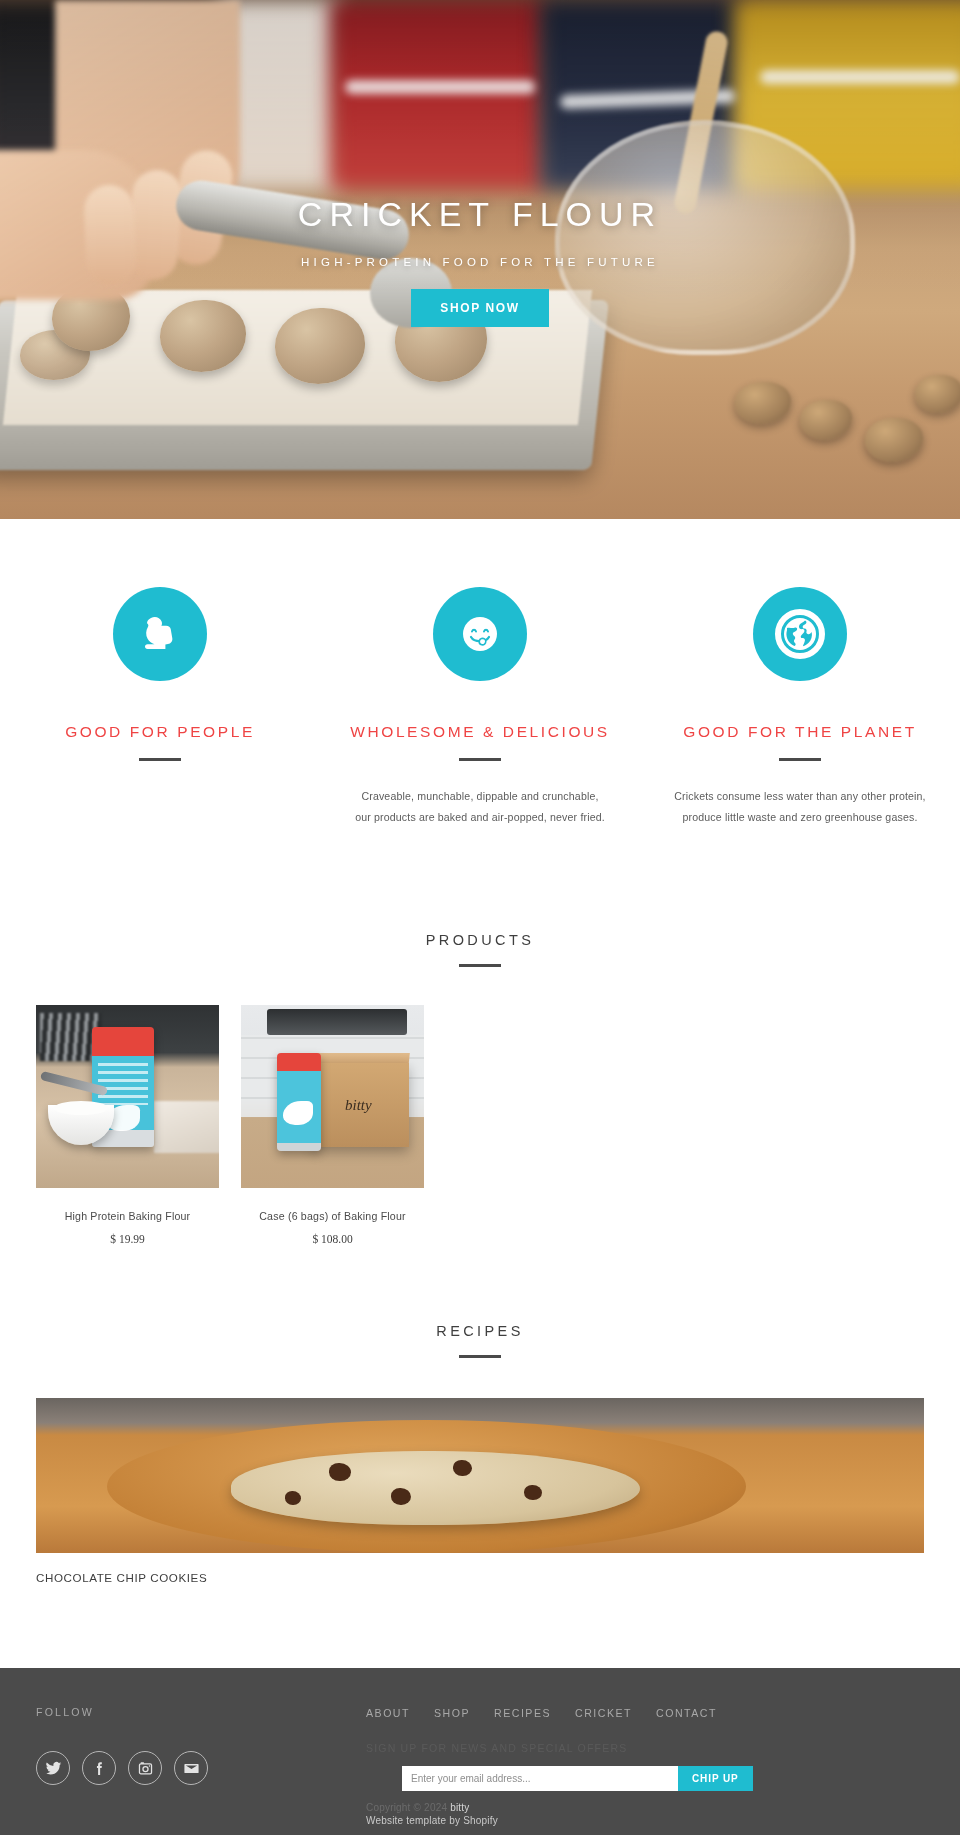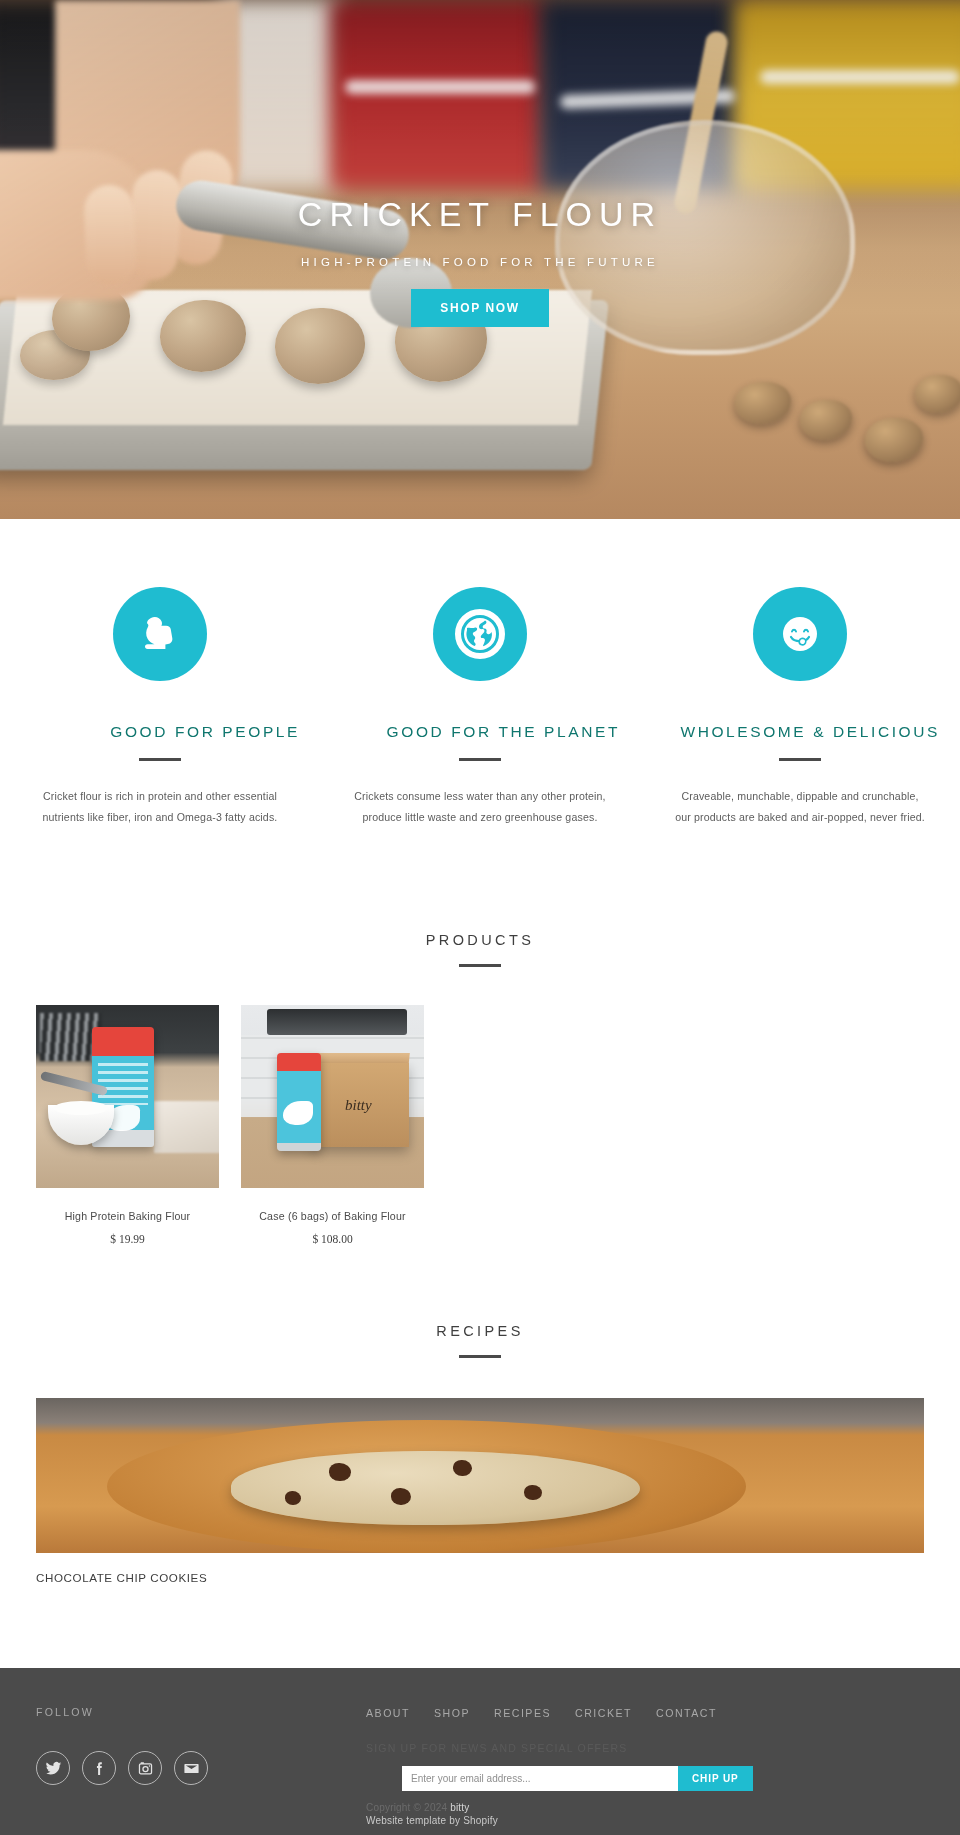--- a/index.html
+++ b/index.html
@@ -166,22 +166,21 @@
   }
   .feature { flex:1; text-align:center; padding:0 20px; }
   .feat-icon {
     width:94px; height:94px; border-radius:50%;
     background:#1fbcd0;
     margin:0 auto 42px;
     display:flex; align-items:center; justify-content:center;
   }
   .feat-title {
     font-size:15.5px; font-weight:400; letter-spacing:2.6px;
-    color:#0f766e;
-    text-align:right;
+    color:#ef4444;
   }
   .feat-rule {
     width:42px; height:3px; background:#4a4a4a;
     margin:17px auto 25px;
   }
   .feat-text {
     font-size:10.6px; line-height:2.0; color:#5c5c5c;
     max-width:256px; margin:0 auto; letter-spacing:.15px;
   }
 
@@ -383,50 +382,49 @@
   <section class="features">
 
     <div class="feature">
       <div class="feat-icon">
         <svg width="52" height="52" viewBox="0 0 52 52" aria-hidden="true">
           <path fill="#ffffff" d="M17 10c4.5-2.5 9 0 10.5 3.2.8 1.8.6 3.4-.2 4.6h4.8c2.6 0 4.2 1.3 4.6 3.3l1.6 9.2c.5 2.9-1.4 5.4-4.3 5.8l-2.6.4V41H13.6c-1.7 0-2.6-1-2.6-2.4 0-1.4.9-2.4 2.6-2.4h6.9c-3.2-1.1-5.6-3-6.9-5.4-2-3.7-1.9-8.4.4-12.1.6-1 .4-2-.3-2.7-1.4-1.3-.2-4.2 3.3-6z"></path>
         </svg>
       </div>
       <div class="feat-title">GOOD FOR PEOPLE</div>
       <div class="feat-rule"></div>
-      <p class="feat-text">Cricket flour is rich in protein and other essential nutrients like fiber, iron and Omega-3 fatty acids.</p>
-    </div>
-
-    <div class="feature">
-      <div class="feat-icon">
-        <svg width="54" height="54" viewBox="0 0 54 54" aria-hidden="true">
-          <circle cx="27" cy="27" r="22" fill="none" stroke="#ffffff" stroke-width="6"></circle>
-          <circle cx="27" cy="27" r="16" fill="#ffffff"></circle>
-          <path fill="#1fbcd0" d="M14 21c2.5-1 5 .5 7.5-.3 2-.7 3.2.6 2.4 2.2-.7 1.4-2.6 1.5-3.6 2.6-1.1 1.2-.2 2.6.9 3.4 1.3.9 1.3 2.5.3 3.6-1 1.1-.5 2.6.5 3.4 1.1.9.7 2.6-.6 3.2-3.3-1.3-6-4.1-7.2-7.6-1-2.8-1-5.6-.2-8.2z"></path>
-          <path fill="#1fbcd0" d="M32 13.5c1.4.5 1.9 2 1 3.1-.9 1.1-2.5 1.3-3.2 2.6-.6 1.2.4 2.3 1.7 2.4 1.7.1 2.6 1.5 2 3-.5 1.3.3 2.4 1.6 2.6 1.6.2 2.8-.9 3.6-2.2.8 3.9-.3 8.1-3.3 11.1-1.6 1.6-3.5 2.7-5.5 3.2.5-2 1.7-3.7 2-5.8.2-1.6-.9-2.6-2.4-2.4-1.4.2-2.1-1-1.6-2.2.7-1.7 2.5-2.4 3.3-4 .8-1.6-.4-3-2.1-2.8-1.8.2-3.3-.8-3.1-2.6.2-1.9 1.8-3 3.4-3.9.8-.5 1.6-1.1 2.6-2.1z"></path>
-        </svg>
-      </div>
-      <div class="feat-title">GOOD FOR THE PLANET</div>
-      <div class="feat-rule"></div>
-      <p class="feat-text">Crickets consume less water than any other protein, produce little waste and zero greenhouse gases.</p>
     </div>
 
     <div class="feature">
       <div class="feat-icon">
         <svg width="54" height="54" viewBox="0 0 54 54" aria-hidden="true">
           <circle cx="27" cy="27" r="17" fill="#ffffff"></circle>
           <path d="M19 24.5c.8-2.2 3.2-2.2 4 0" fill="none" stroke="#1fbcd0" stroke-width="2" stroke-linecap="round"></path>
           <path d="M31 24.5c.8-2.2 3.2-2.2 4 0" fill="none" stroke="#1fbcd0" stroke-width="2" stroke-linecap="round"></path>
           <path d="M18 30c3 5.5 15 5.5 18 0" fill="none" stroke="#1fbcd0" stroke-width="2.2" stroke-linecap="round"></path>
           <path d="M28.5 31.5c2.2-.6 4.3.6 4.3 2.8 0 2.3-1.9 4-4.1 3.5-1.8-.4-2.7-2-2.4-3.7.2-1.3 1-2.3 2.2-2.6z" fill="#ffffff" stroke="#1fbcd0" stroke-width="1.6"></path>
         </svg>
       </div>
       <div class="feat-title">WHOLESOME &amp; DELICIOUS</div>
       <div class="feat-rule"></div>
       <p class="feat-text">Craveable, munchable, dippable and crunchable, our products are baked and air-popped, never fried.</p>
+    </div>
+
+    <div class="feature">
+      <div class="feat-icon">
+        <svg width="54" height="54" viewBox="0 0 54 54" aria-hidden="true">
+          <circle cx="27" cy="27" r="22" fill="none" stroke="#ffffff" stroke-width="6"></circle>
+          <circle cx="27" cy="27" r="16" fill="#ffffff"></circle>
+          <path fill="#1fbcd0" d="M14 21c2.5-1 5 .5 7.5-.3 2-.7 3.2.6 2.4 2.2-.7 1.4-2.6 1.5-3.6 2.6-1.1 1.2-.2 2.6.9 3.4 1.3.9 1.3 2.5.3 3.6-1 1.1-.5 2.6.5 3.4 1.1.9.7 2.6-.6 3.2-3.3-1.3-6-4.1-7.2-7.6-1-2.8-1-5.6-.2-8.2z"></path>
+          <path fill="#1fbcd0" d="M32 13.5c1.4.5 1.9 2 1 3.1-.9 1.1-2.5 1.3-3.2 2.6-.6 1.2.4 2.3 1.7 2.4 1.7.1 2.6 1.5 2 3-.5 1.3.3 2.4 1.6 2.6 1.6.2 2.8-.9 3.6-2.2.8 3.9-.3 8.1-3.3 11.1-1.6 1.6-3.5 2.7-5.5 3.2.5-2 1.7-3.7 2-5.8.2-1.6-.9-2.6-2.4-2.4-1.4.2-2.1-1-1.6-2.2.7-1.7 2.5-2.4 3.3-4 .8-1.6-.4-3-2.1-2.8-1.8.2-3.3-.8-3.1-2.6.2-1.9 1.8-3 3.4-3.9.8-.5 1.6-1.1 2.6-2.1z"></path>
+        </svg>
+      </div>
+      <div class="feat-title">GOOD FOR THE PLANET</div>
+      <div class="feat-rule"></div>
+      <p class="feat-text">Crickets consume less water than any other protein, produce little waste and zero greenhouse gases.</p>
     </div>
 
   </section>
 
   <section class="products">
     <div class="sec-head">
       <div class="sec-title">PRODUCTS</div>
       <div class="sec-rule"></div>
     </div>
 

